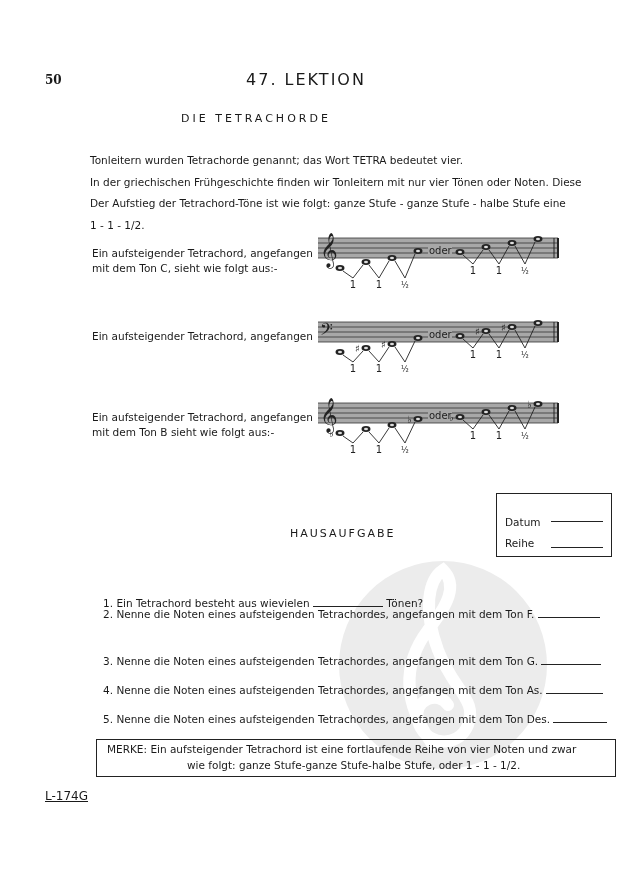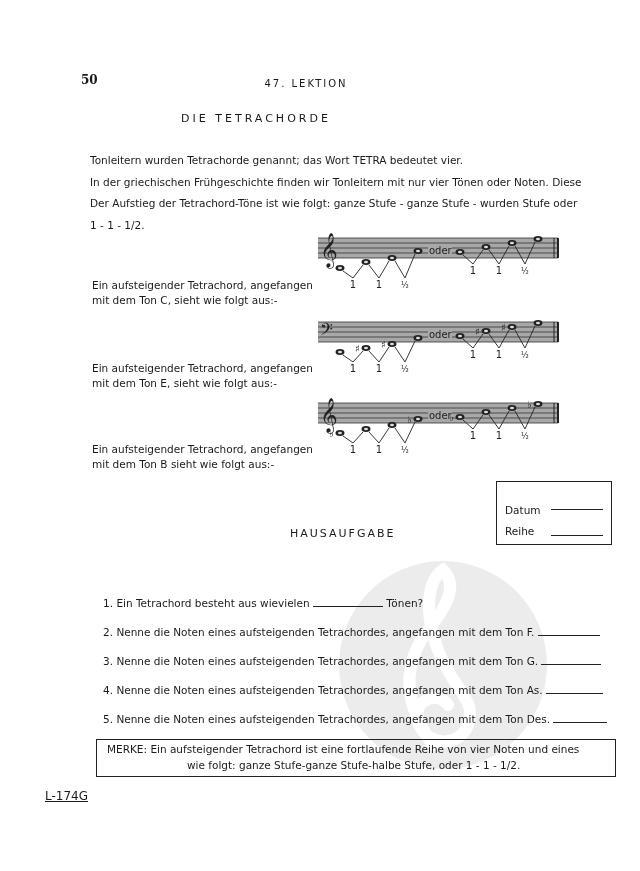--- a/index.html
+++ b/index.html
@@ -1,26 +1,26 @@
 <!DOCTYPE html>
 <html><head>
 <meta charset="utf-8">
 <style>
   html, body { margin: 0; padding: 0; background: #ffffff; }
   body { width: 640px; height: 871px; position: relative; overflow: hidden;
          font-family: "DejaVu Sans", sans-serif; color: #1a1a1a; }
   .abs { position: absolute; }
-  .page-num { left: 45px; top: 73px; font-family: "DejaVu Serif", serif; font-size: 12px; font-weight: bold; margin-left: 36px; }
-  .lektion { left: 0; width: 612px; top: 78px; text-align: center; font-size: 10px; letter-spacing: 2px; }
+  .page-num { left: 45px; top: 73px; font-family: "DejaVu Serif", serif; font-size: 12px; font-weight: bold; }
+  .lektion { left: 0; width: 612px; top: 70px; text-align: center; font-size: 16px; letter-spacing: 2px; }
   .title { left: 0; width: 512px; top: 112px; text-align: center; font-size: 11px; letter-spacing: 3px; }
   .intro { left: 90px; width: 520px; top: 150px; font-size: 10.5px; line-height: 21.5px; }
-  .ex-text { left: 92px; width: 230px; font-size: 10.5px; line-height: 15px; margin-top: 32px; }
+  .ex-text { left: 92px; width: 230px; font-size: 10.5px; line-height: 15px; }
   .staff-svg { left: 318px; }
   .hausaufgabe { left: 290px; top: 527px; font-size: 11px; letter-spacing: 2px; }
-  .grade-box { left: 496px; top: 481px; width: 114px; height: 62px; border: 1.2px solid #222; }
+  .grade-box { left: 496px; top: 493px; width: 114px; height: 62px; border: 1.2px solid #222; }
   .grade-row { position: absolute; left: 8px; font-size: 10.5px; }
   .grade-line { position: absolute; left: 54px; width: 52px; border-bottom: 1px solid #222; }
   .q { left: 103px; width: 515px; font-size: 10.5px; white-space: nowrap; }
   .blank { display: inline-block; border-bottom: 1px solid #222; height: 10px; vertical-align: baseline; }
   .merke { left: 96px; top: 739px; width: 518px; height: 36px; border: 1.2px solid #222; font-size: 10.5px; line-height: 15px; }
   .merke .l1 { position: absolute; left: 10px; top: 2px; white-space: nowrap; }
   .merke .l2 { position: absolute; left: 90px; top: 18px; white-space: nowrap; }
   .code { left: 45px; top: 789px; font-size: 12px; text-decoration: underline; }
   .watermark { left: 338px; top: 560px; }
 </style>
@@ -32,21 +32,21 @@
   <path d="M95 185 C 70 150, 60 110, 90 70 C 110 45, 120 25, 105 10 C 90 20, 85 50, 100 90 C 115 130, 140 140, 130 165 C 120 190, 85 185, 80 160 C 75 140, 100 130, 110 145" fill="none" stroke="#ffffff" stroke-width="12" stroke-linecap="round"></path>
 </svg>
 
 <div class="abs page-num">50</div>
 <div class="abs lektion">47. LEKTION</div>
 <div class="abs title">DIE TETRACHORDE</div>
 
 <div class="abs intro">
   <div>Tonleitern wurden Tetrachorde genannt; das Wort TETRA bedeutet vier.</div>
   <div>In der griechischen Frühgeschichte finden wir Tonleitern mit nur vier Tönen oder Noten. Diese</div>
-  <div>Der Aufstieg der Tetrachord-Töne ist wie folgt: ganze Stufe - ganze Stufe - wurden Stufe oder</div>
+  <div>Der Aufstieg der Tetrachord-Töne ist wie folgt: ganze Stufe - ganze Stufe - halbe Stufe eine</div>
   <div>1 - 1 - 1/2.</div>
 </div>
 
 <div class="abs ex-text" style="top:246px">
   <div>Ein aufsteigender Tetrachord, angefangen</div>
   <div>mit dem Ton C, sieht wie folgt aus:-</div>
 </div>
 <svg class="abs staff-svg" style="top:232px" width="250" height="70" id="staff0">
     <rect x="0" y="6" width="240" height="20" fill="#a8a8a8"></rect>
     <line x1="0" y1="6" x2="240" y2="6" stroke="#333" stroke-width="0.8"></line>
@@ -84,21 +84,20 @@
     <polyline points="145,23 155,32 165,18" fill="none" stroke="#222" stroke-width="0.9"></polyline>
     <text x="155" y="42" text-anchor="middle" font-size="10" font-family="DejaVu Sans, sans-serif" fill="#222">1</text>
     <polyline points="171,18 181,32 191,14" fill="none" stroke="#222" stroke-width="0.9"></polyline>
     <text x="181" y="42" text-anchor="middle" font-size="10" font-family="DejaVu Sans, sans-serif" fill="#222">1</text>
     <polyline points="197,14 207,32 217,10" fill="none" stroke="#222" stroke-width="0.9"></polyline>
     <text x="207" y="42" text-anchor="middle" font-size="8" font-family="DejaVu Sans, sans-serif" fill="#222">½</text>
   </svg>
 
 <div class="abs ex-text" style="top:329px">
   <div>Ein aufsteigender Tetrachord, angefangen</div>
-  <div>mit dem Ton E, sieht wie folgt aus:-</div>
 </div>
 <svg class="abs staff-svg" style="top:316px" width="250" height="70" id="staff1">
     <rect x="0" y="6" width="240" height="20" fill="#a8a8a8"></rect>
     <line x1="0" y1="6" x2="240" y2="6" stroke="#333" stroke-width="0.8"></line>
     <line x1="0" y1="11" x2="240" y2="11" stroke="#333" stroke-width="0.8"></line>
     <line x1="0" y1="16" x2="240" y2="16" stroke="#333" stroke-width="0.8"></line>
     <line x1="0" y1="21" x2="240" y2="21" stroke="#333" stroke-width="0.8"></line>
     <line x1="0" y1="26" x2="240" y2="26" stroke="#333" stroke-width="0.8"></line>
     <line x1="236" y1="6" x2="236" y2="26" stroke="#222" stroke-width="1"></line>
     <line x1="240" y1="6" x2="240" y2="26" stroke="#222" stroke-width="2"></line>
@@ -196,21 +195,21 @@
   <div class="grade-row" style="top:43px">Reihe</div>
   <div class="grade-line" style="top:53px"></div>
 </div>
 
 <div class="abs q" style="top:596px">
   <span>1.</span>
   <span>Ein Tetrachord besteht aus wievielen</span>
   <span class="blank" style="width:70px"></span>
   <span>Tönen?</span>
 </div>
-<div class="abs q" style="top:625px">
+<div class="abs q" style="top:607px">
   <span>2.</span>
   <span>Nenne die Noten eines aufsteigenden Tetrachordes, angefangen mit dem Ton F.</span>
   <span class="blank" style="width:62px"></span>
 </div>
 <div class="abs q" style="top:654px">
   <span>3.</span>
   <span>Nenne die Noten eines aufsteigenden Tetrachordes, angefangen mit dem Ton G.</span>
   <span class="blank" style="width:60px"></span>
 </div>
 <div class="abs q" style="top:683px">
@@ -218,17 +217,17 @@
   <span>Nenne die Noten eines aufsteigenden Tetrachordes, angefangen mit dem Ton As.</span>
   <span class="blank" style="width:57px"></span>
 </div>
 <div class="abs q" style="top:712px">
   <span>5.</span>
   <span>Nenne die Noten eines aufsteigenden Tetrachordes, angefangen mit dem Ton Des.</span>
   <span class="blank" style="width:54px"></span>
 </div>
 
 <div class="abs merke">
-  <div class="l1">MERKE: Ein aufsteigender Tetrachord ist eine fortlaufende Reihe von vier Noten und eines</div>
+  <div class="l1">MERKE: Ein aufsteigender Tetrachord ist eine fortlaufende Reihe von vier Noten und zwar</div>
   <div class="l2">wie folgt: ganze Stufe-ganze Stufe-halbe Stufe, oder 1 - 1 - 1/2.</div>
 </div>
 
 <div class="abs code">L-174G</div>
 
 </body></html>

